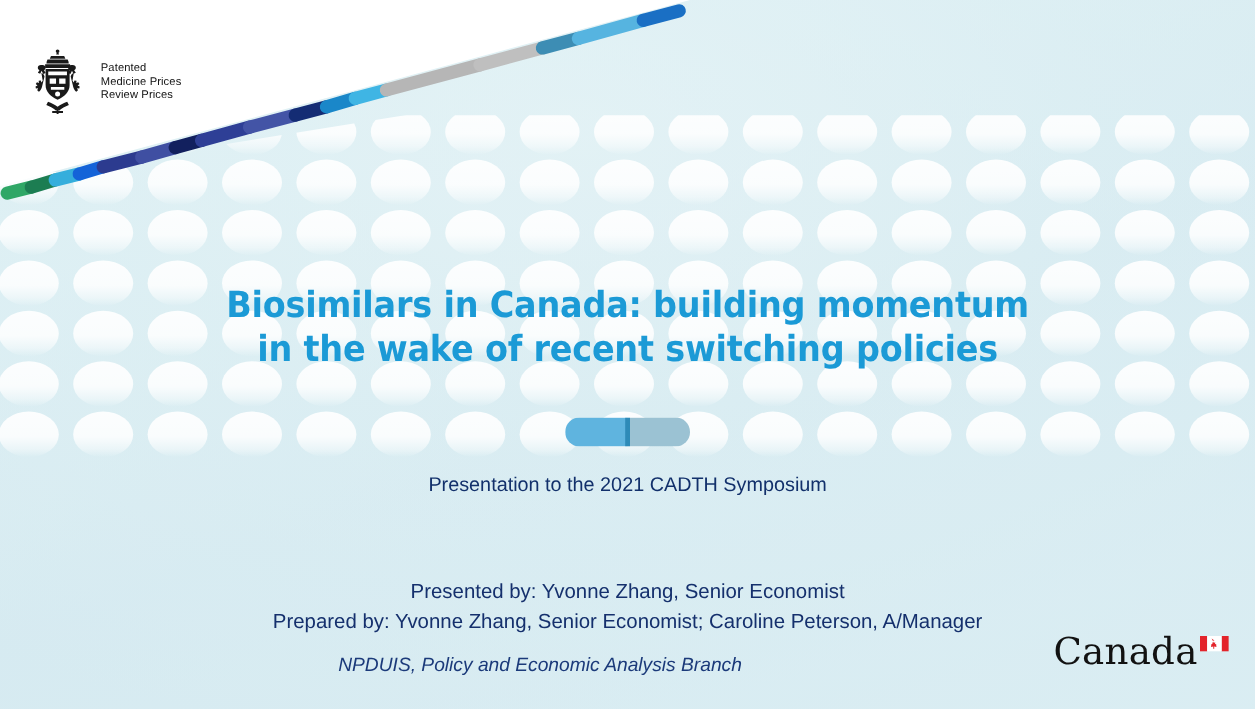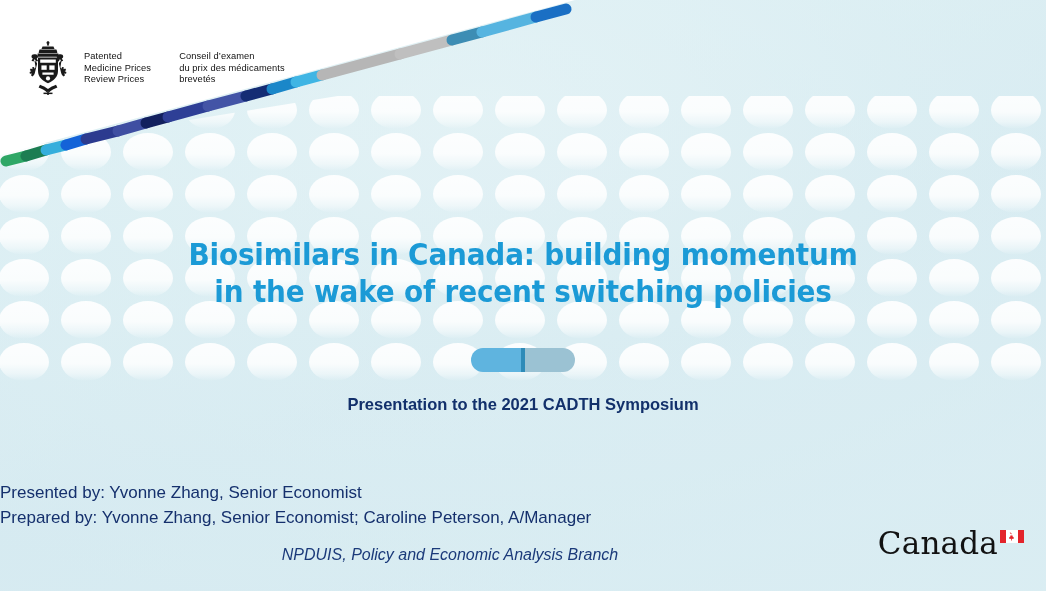--- a/index.html
+++ b/index.html
@@ -149,32 +149,33 @@
   }
 
   
   .subtitle {
     position: absolute;
     left: 0;
     top: 389px;
     width: 1046px;
     text-align: center;
     color: #12306b;
-    font-weight: bold;
+    font-weight: normal;
     font-size: 16.5px;
     line-height: 31px;
   }
   .subtitle span { display: block; }
 
   
   .presenters {
     position: absolute;
     left: 0;
     top: 481px;
     width: 1046px;
+    text-align: center;
     color: #15306d;
     font-size: 17px;
     line-height: 24.5px;
   }
   .presenters span { display: block; }
 
   
   .branch {
     position: absolute;
     left: 0;
@@ -319,25 +320,20 @@
           <circle cx="22" cy="38.4" r="2.1"></circle>
         </g>
       </svg>
     </div>
     <div class="wordmark">
       <div class="wm-col">
         <div>Patented</div>
         <div>Medicine Prices</div>
         <div>Review Prices</div>
       </div>
-      <div class="wm-col">
-        <div>Conseil d’examen</div>
-        <div>du prix des médicaments</div>
-        <div>brevetés</div>
-      </div>
     </div>
   </div>
 
   <div class="title">
     <span class="tline">Biosimilars in Canada: building momentum</span>
     <span class="tline">in the wake of recent switching policies</span>
   </div>
 
   <div class="capsule-wrap">
     <div class="capsule">

